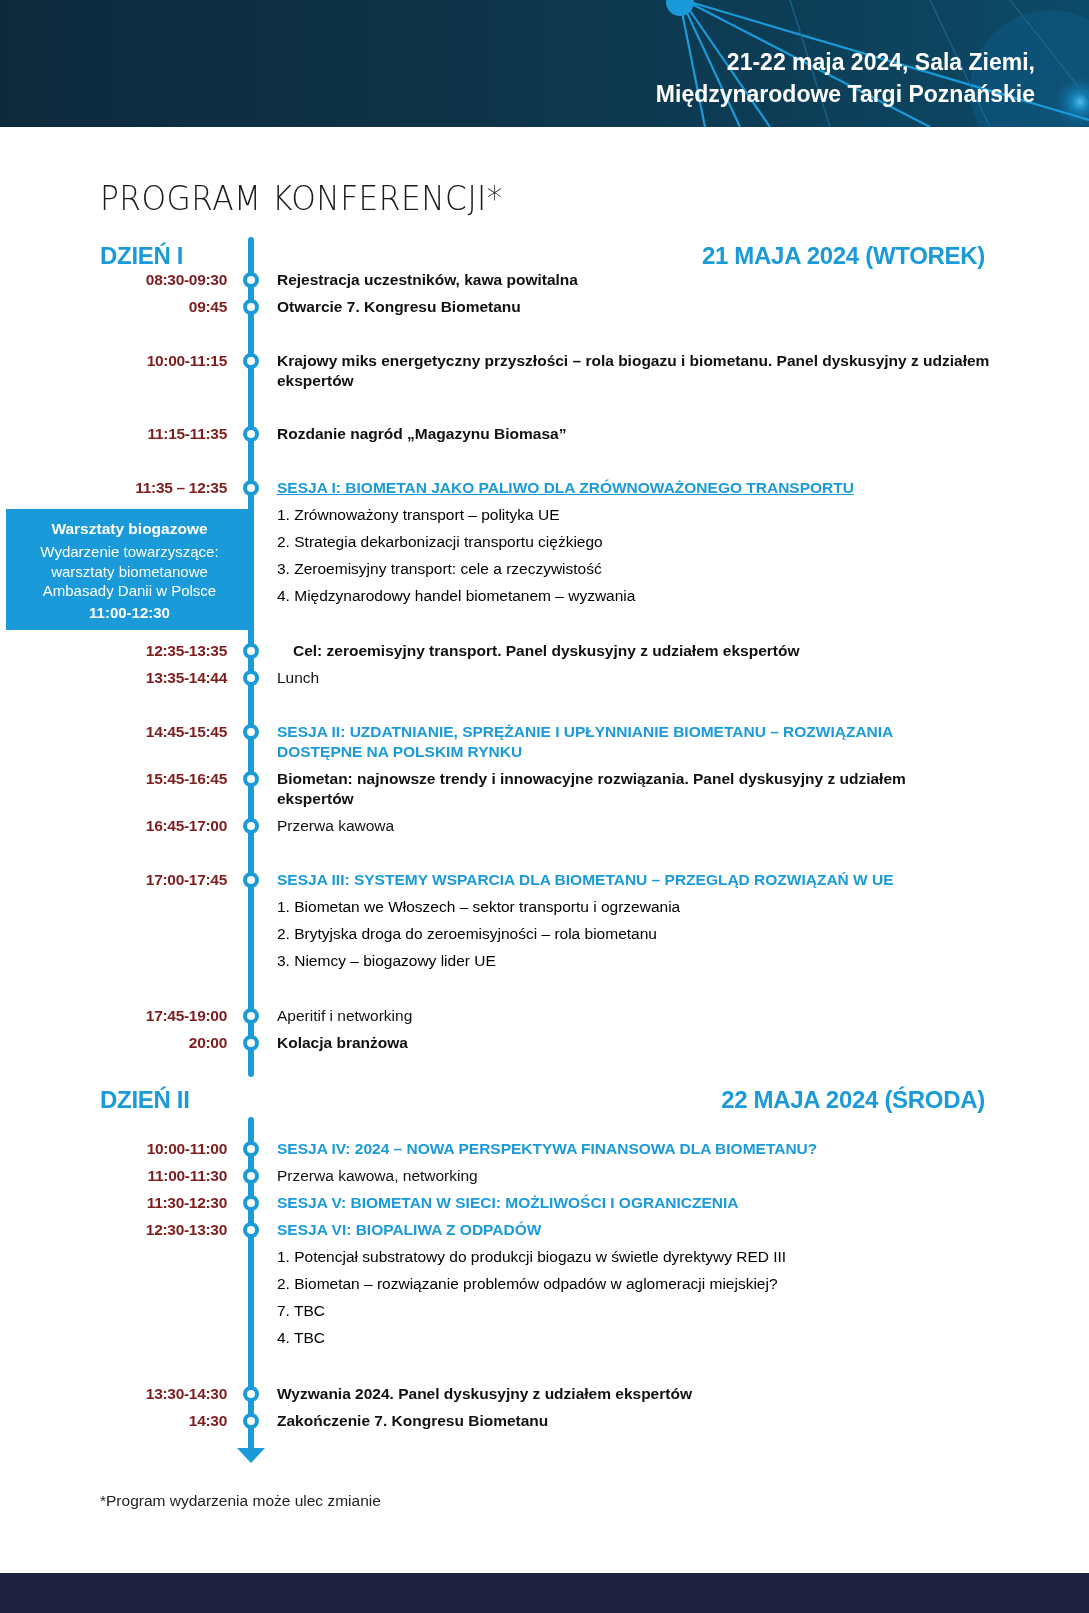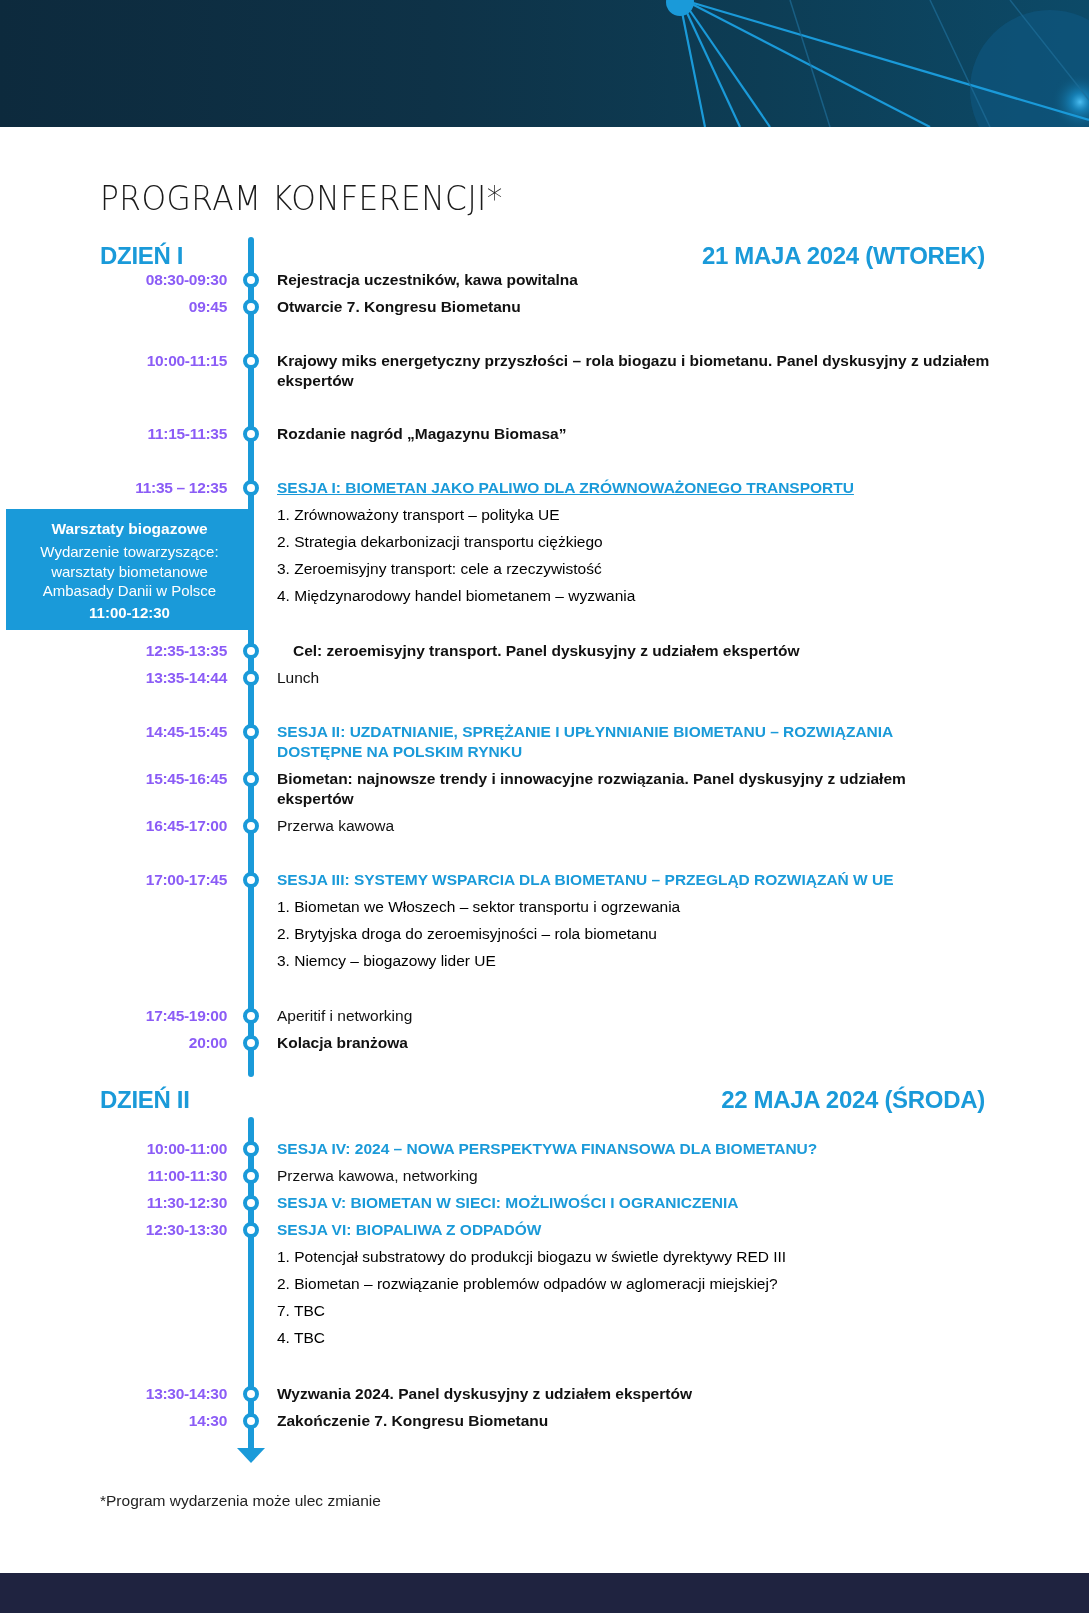--- a/index.html
+++ b/index.html
@@ -45,21 +45,21 @@
   .tl-line { position: absolute; left: 248px; width: 6px; background: #1a9ad9; border-radius: 3px; }
   .tl-arrow { position: absolute; left: 237px; top: 1448px; width: 0; height: 0;
     border-left: 14px solid transparent; border-right: 14px solid transparent; border-top: 15px solid #1a9ad9; }
   .node {
     position: absolute; left: 243px; width: 16px; height: 16px; border-radius: 50%;
     background: #ffffff; border: 4px solid #1a9ad9;
   }
 
   .time {
     position: absolute; right: 862px; text-align: right; white-space: nowrap;
-    color: #8b5cf6; font-weight: 700; font-size: 15.5px; letter-spacing: -0.3px;
+    color: #7f1d1d; font-weight: 700; font-size: 15.5px; letter-spacing: -0.3px;
   }
   .item {
     position: absolute; left: 277px; width: 720px; font-size: 15.5px; line-height: 20px; color: #111;
   }
   .item.bold { font-weight: 700; }
   .item.session { font-weight: 700; color: #1a9ad9; }
   .item.normal { font-weight: 400; }
   .sub {
     position: absolute; left: 277px; font-size: 15.5px; color: #000000; font-weight: 400; white-space: nowrap;
   }
@@ -97,20 +97,24 @@
       <line x1="688" y1="2" x2="930" y2="127"></line>
       <line x1="690" y1="2" x2="1089" y2="120"></line>
     </g>
     <g stroke="#1e6d98" stroke-width="1.5" fill="none" opacity="0.7">
       <line x1="790" y1="0" x2="830" y2="127"></line>
       <line x1="930" y1="0" x2="990" y2="127"></line>
       <line x1="1010" y1="0" x2="1089" y2="100"></line>
     </g>
     <circle cx="680" cy="2" r="14" fill="#1a9ad9"></circle>
   </svg>
+  <div class="banner-sub">
+    <div>21-22 maja 2024, Sala Ziemi,</div>
+    <div>Międzynarodowe Targi Poznańskie</div>
+  </div>
 </div>
 
 <div class="page-title">PROGRAM KONFERENCJI*</div>
 
 <div class="day-label" style="top:242px;">DZIEŃ I</div>
 <div class="day-date" style="top:242px;">21 MAJA 2024 (WTOREK)</div>
 
 <div class="tl-line" style="top:237px; height:840px;"></div>
 <div class="tl-line" style="top:1117px; height:335px;"></div>
 <div class="tl-arrow"></div>

